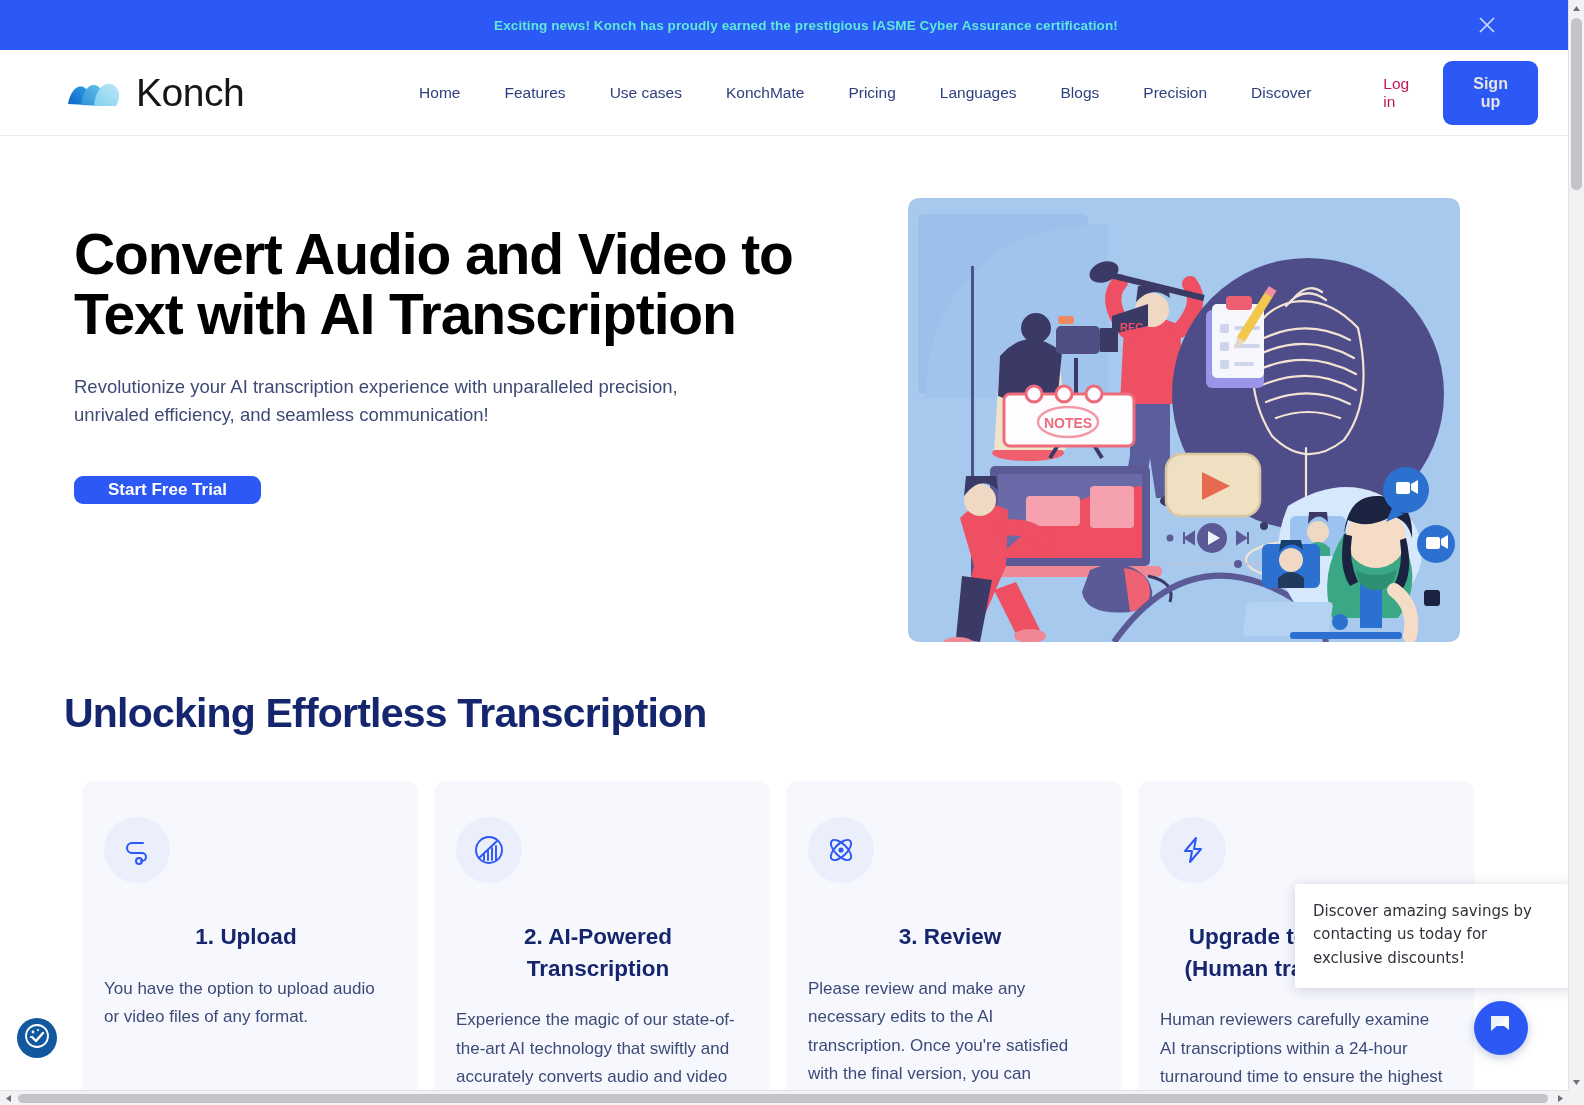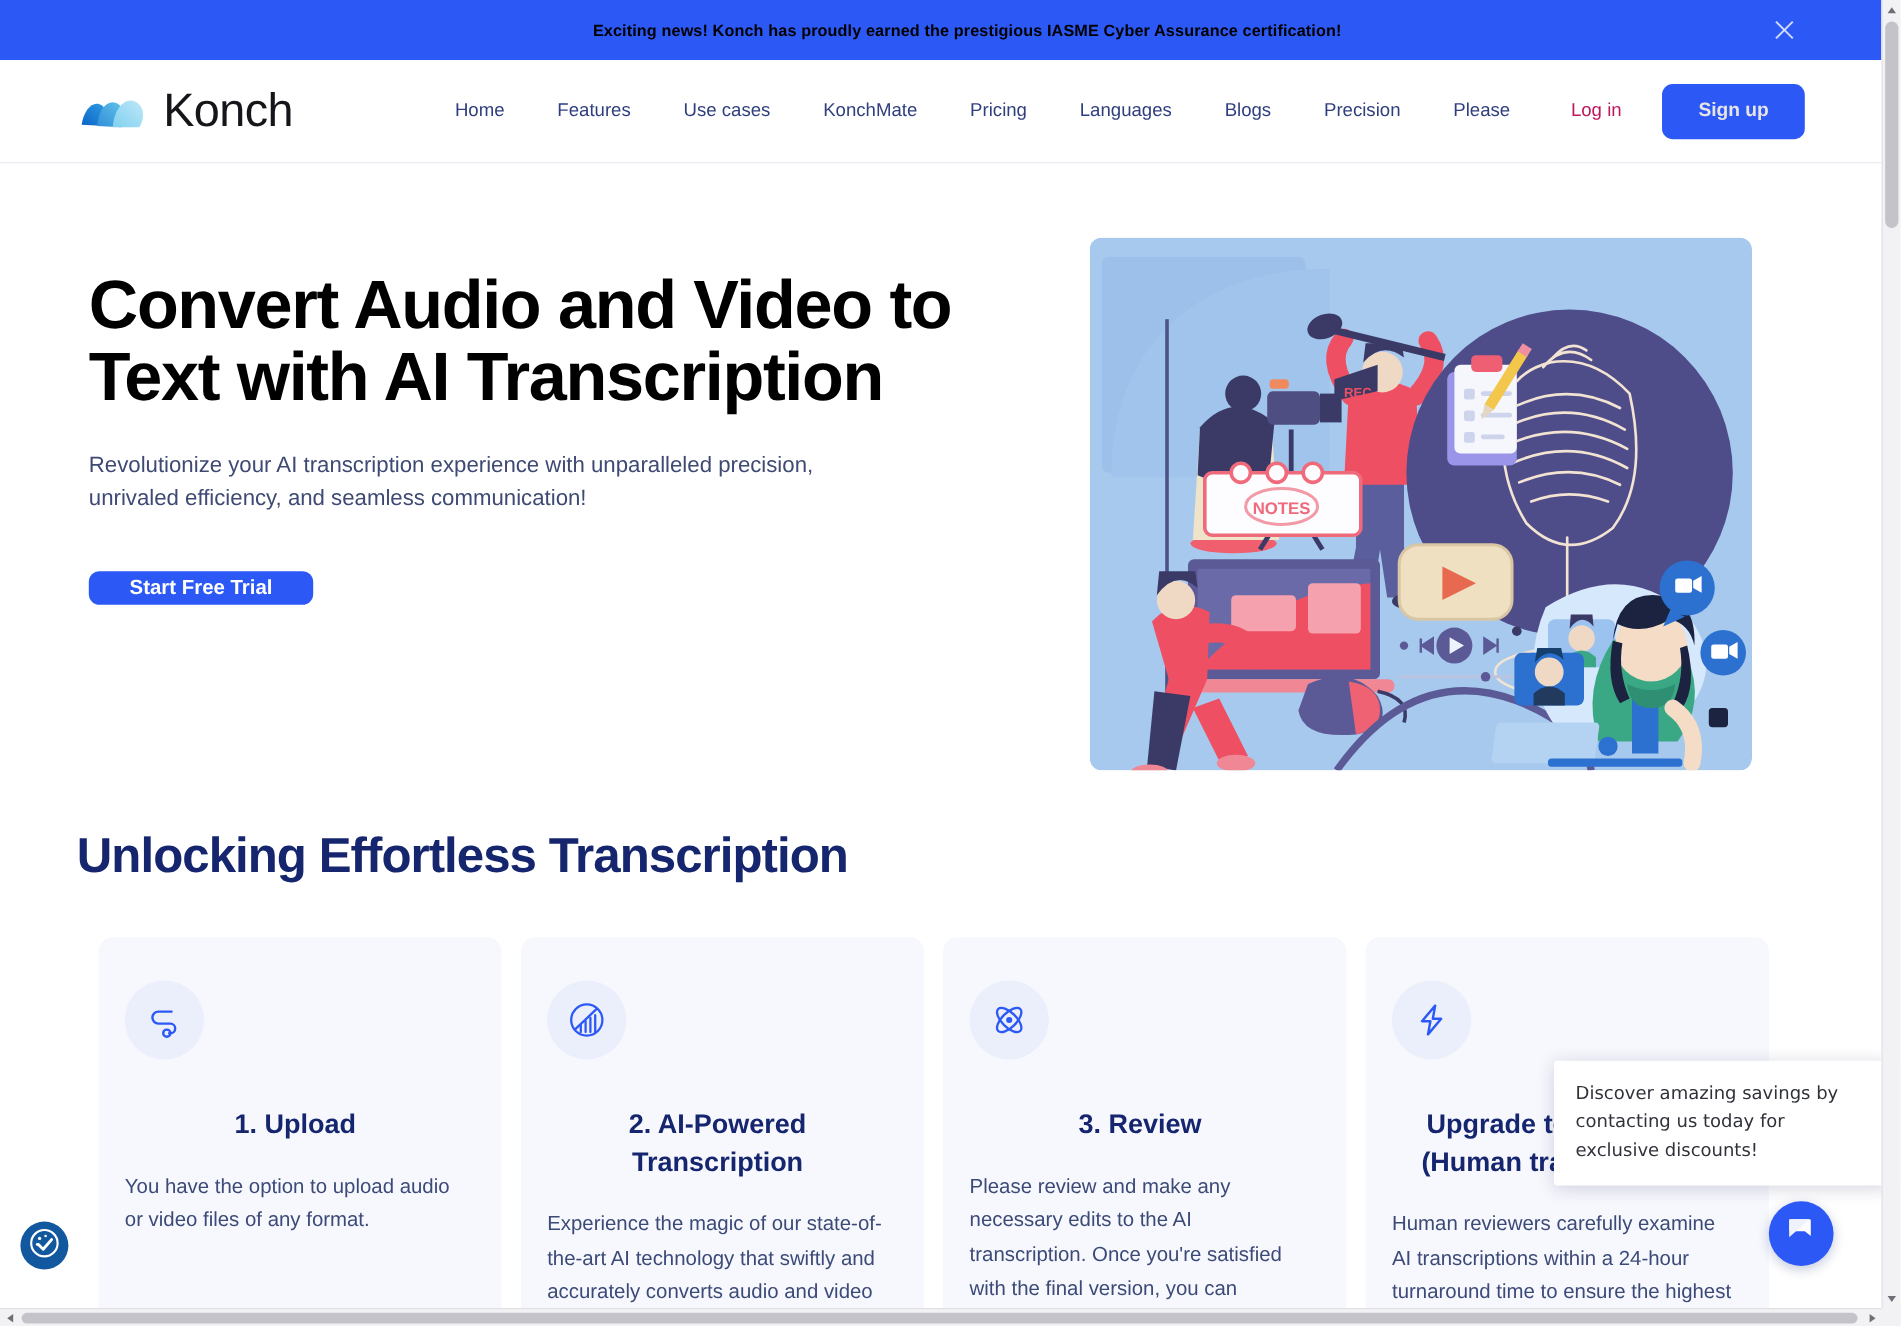--- a/index.html
+++ b/index.html
@@ -29,21 +29,21 @@
   
   .announce {
     position: relative;
     height: 50px;
     background: #2c58f6;
     display: flex;
     align-items: center;
     justify-content: center;
   }
   .announce-text {
-    color: #000000;
+    color: #5eead4;
     font-size: 13.5px;
     font-weight: bold;
     letter-spacing: .1px;
     white-space: nowrap;
     padding-left: 44px;
   }
   .announce-close {
     position: absolute;
     right: 68px;
     top: 50%;
@@ -55,20 +55,21 @@
   .announce-close svg { display: block; }
 
   
   .header {
     height: 86px;
     background: #ffffff;
     border-bottom: 1px solid #ececf2;
     display: flex;
     align-items: center;
     padding: 0 64px 0 66px;
+    gap: 40px;
   }
   .logo { display: flex; align-items: center; gap: 14px; cursor: pointer; }
   .logo-mark { width: 56px; height: 34px; display: block; }
   .logo-text {
     font-size: 39px;
     font-weight: 400;
     color: #15161a;
     letter-spacing: -0.5px;
     line-height: 1;
   }
@@ -332,21 +333,21 @@
 
       <nav class="nav">
         <a>Home</a>
         <a>Features</a>
         <a>Use cases</a>
         <a>KonchMate</a>
         <a>Pricing</a>
         <a>Languages</a>
         <a>Blogs</a>
         <a>Precision</a>
-        <a>Please</a>
+        <a>Discover</a>
       </nav>
 
       <div class="header-right">
         <a class="login-link">Log in</a>
         <button class="signup-btn">Sign up</button>
       </div>
     </div>
 
     <div class="hero">
       <div class="hero-left">

